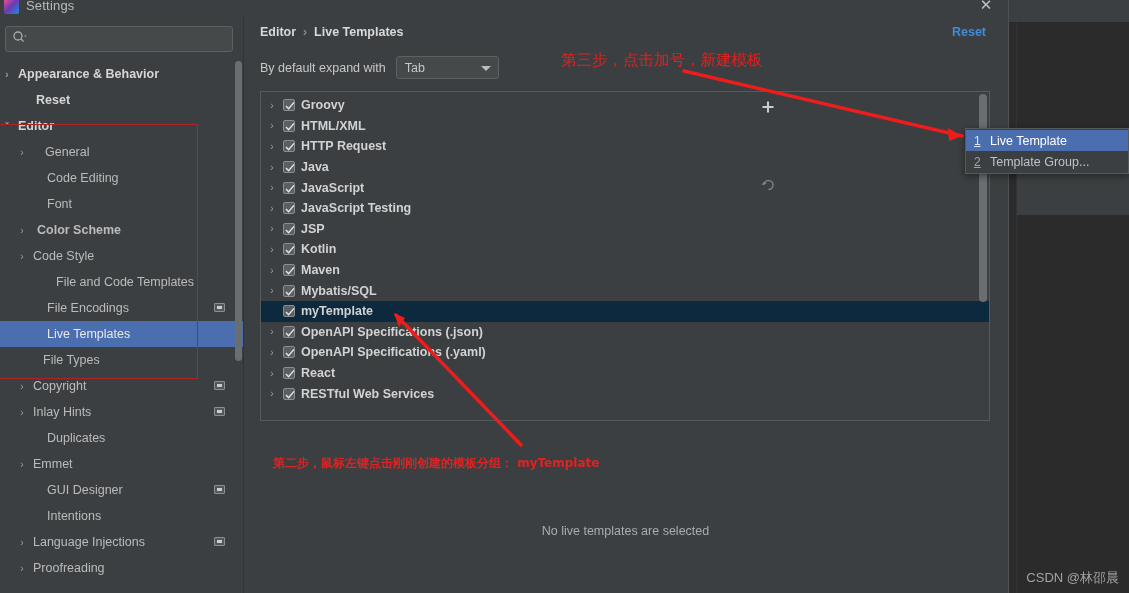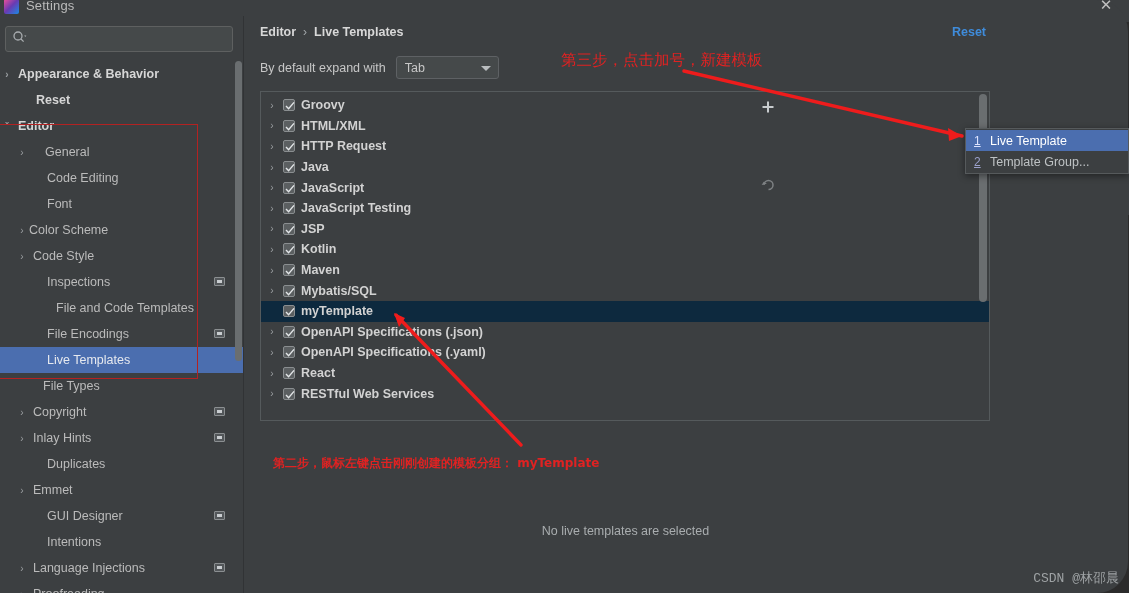--- a/index.html
+++ b/index.html
@@ -29,23 +29,22 @@
     position: absolute; left: 1016px; top: 22px; width: 1px; height: 571px;
     background: #313335;
   }
   .backdrop-block {
     position: absolute; left: 1017px; top: 165px; width: 112px; height: 50px;
     background: #3c3f41;
   }
 
   
   .dialog {
-    position: absolute; left: 0; top: 0; width: 1128px; height: 593px;
+    position: absolute; left: 0; top: 0; width: 1008px; height: 593px;
     background: #3c3f41;
-    border-radius: 31px;
   }
   .titlebar {
     position: absolute; left: 0; top: -6px; width: 1008px; height: 22px;
     background: #3c3f41;
     display: flex; align-items: center;
   }
   .app-icon {
     width: 15px; height: 15px; margin-left: 4px; margin-top: 2px;
     background: linear-gradient(135deg,#f0519a 0%, #6a3ab2 48%, #1b8ae5 100%);
     border-radius: 2px; flex: 0 0 auto;
@@ -230,21 +229,21 @@
     white-space: nowrap; pointer-events: none;
   }
   .ann-1 { left: 561px; top: 50px; }
   .ann-2 { left: 273px; top: 455px; font-size: 12px; font-weight: bold; }
   .arrows { position: absolute; left: 0; top: 0; width: 1129px; height: 593px;
             pointer-events: none; }
 
   .watermark {
     position: absolute; right: 10px; bottom: 6px;
     color: #9fa3a5; font-size: 13px;
-    font-family: Liberation Mono, monospace;
+    font-family: Liberation Sans, sans-serif;
   }
 </style>
 </head>
 <body>
 
 <div id="root">
 
   <div class="backdrop">
     <div class="backdrop-top-strip"></div>
     <div class="backdrop-vline"></div>
@@ -295,30 +294,25 @@
           <div class="tree-row">
             <span class="tw" style="margin-left: 29px;"></span>
             <span class="tree-label" style="margin-left: 4px;">Code Editing</span>
           </div>
           <div class="tree-row">
             <span class="tw" style="margin-left: 29px;"></span>
             <span class="tree-label" style="margin-left: 4px;">Font</span>
           </div>
           <div class="tree-row">
             <span class="tw" style="margin-left: 15px;">›</span>
-            <span class="tree-label" style="margin-left: 0;">Color Scheme</span>
+            <span class="tree-label" style="margin-left: 8px; font-weight: bold;">Color Scheme</span>
           </div>
           <div class="tree-row">
             <span class="tw" style="margin-left: 15px;">›</span>
             <span class="tree-label" style="margin-left: 4px;">Code Style</span>
-          </div>
-          <div class="tree-row">
-            <span class="tw" style="margin-left: 29px;"></span>
-            <span class="tree-label" style="margin-left: 4px;">Inspections</span>
-            <span class="badge-sq"></span>
           </div>
           <div class="tree-row">
             <span class="tw" style="margin-left: 29px;"></span>
             <span class="tree-label" style="margin-left: 13px;">File and Code Templates</span>
           </div>
           <div class="tree-row">
             <span class="tw" style="margin-left: 29px;"></span>
             <span class="tree-label" style="margin-left: 4px;">File Encodings</span>
             <span class="badge-sq"></span>
           </div>

